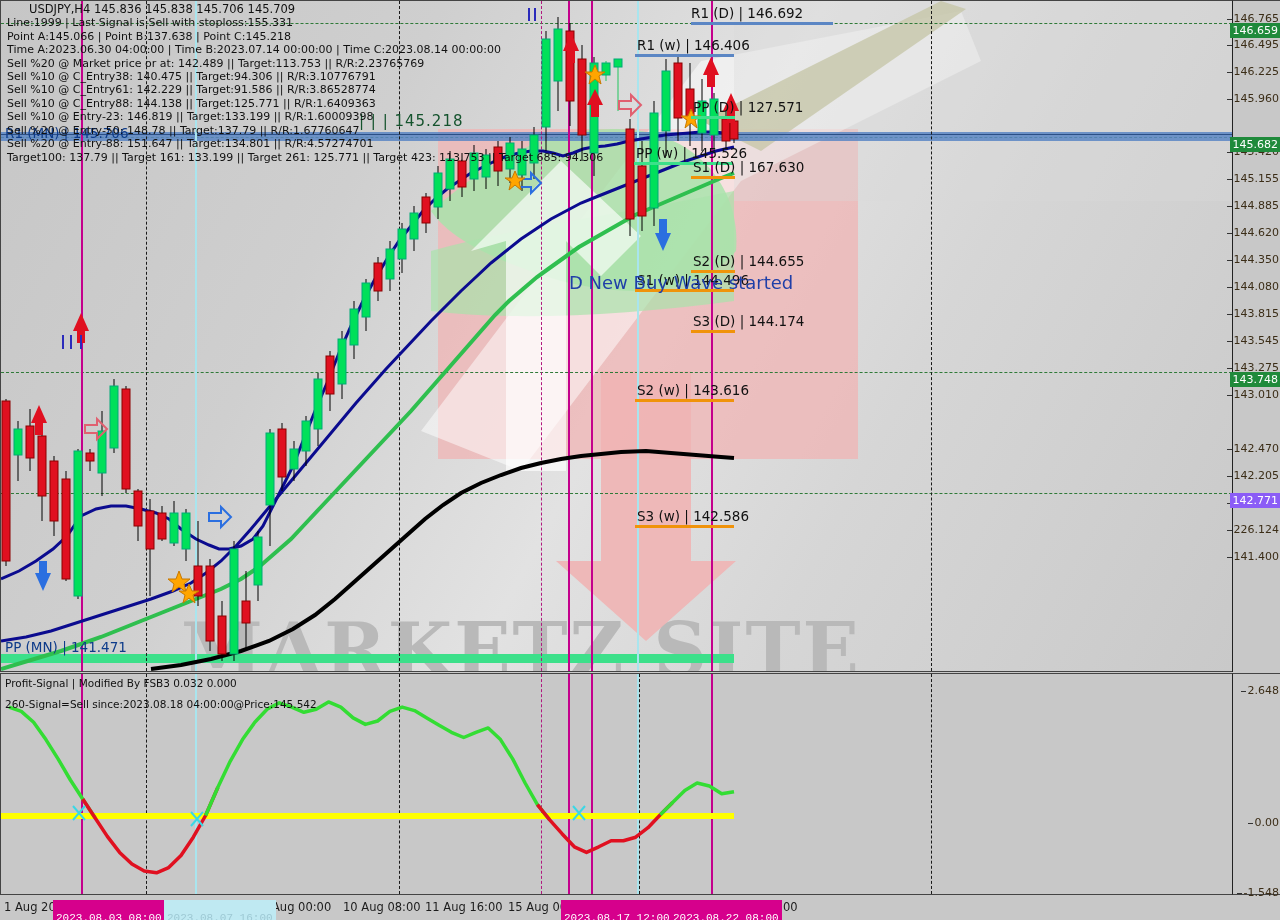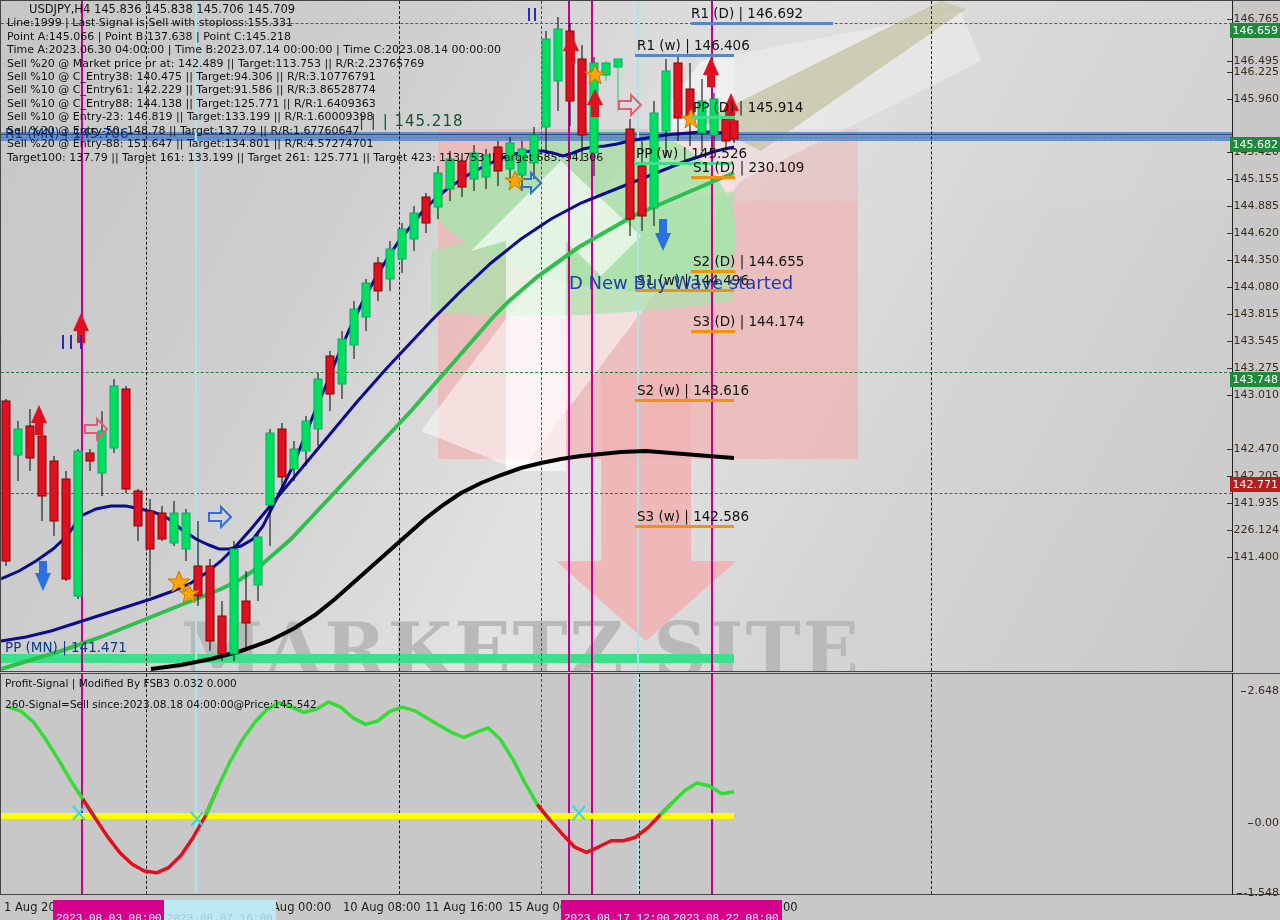--- a/index.html
+++ b/index.html
@@ -292,25 +292,25 @@
       </g>
     </svg>
 
     <div class="lbl" style="left:358px;top:111px;font-size:15px;letter-spacing:1px;">| | | 145.218</div>
 
     <div id="pivot-layer">
         <div class="pivot" style="left: 690px; top: 4px;">R1 (D) | 146.692</div>
         <div class="pivot-line" style="left: 690px; top: 21px; width: 142px; background: rgb(91, 134, 196);"></div>
         <div class="pivot" style="left: 636px; top: 36px;">R1 (w) | 146.406</div>
         <div class="pivot-line" style="left: 634px; top: 53px; width: 99px; background: rgb(91, 134, 196);"></div>
-        <div class="pivot" style="left: 692px; top: 98px;">PP (D) | 145.914</div>
+        <div class="pivot" style="left: 692px; top: 98px;">PP (D) | 127.571</div>
         <div class="pivot-line" style="left: 690px; top: 115px; width: 44px; background: rgb(60, 224, 138);"></div>
         <div class="pivot" style="left: 635px; top: 144px;">PP (w) | 145.526</div>
         <div class="pivot-line" style="left: 633px; top: 161px; width: 99px; background: rgb(60, 224, 138);"></div>
-        <div class="pivot" style="left: 692px; top: 158px;">S1 (D) | 230.109</div>
+        <div class="pivot" style="left: 692px; top: 158px;">S1 (D) | 167.630</div>
         <div class="pivot-line" style="left: 690px; top: 175px; width: 44px; background: rgb(240, 147, 10);"></div>
         <div class="pivot" style="left: 692px; top: 252px;">S2 (D) | 144.655</div>
         <div class="pivot-line" style="left: 690px; top: 269px; width: 44px; background: rgb(240, 147, 10);"></div>
         <div class="pivot" style="left: 636px; top: 271px;">S1 (w) | 144.496</div>
         <div class="pivot-line" style="left: 634px; top: 288px; width: 99px; background: rgb(240, 147, 10);"></div>
         <div class="pivot" style="left: 692px; top: 312px;">S3 (D) | 144.174</div>
         <div class="pivot-line" style="left: 690px; top: 329px; width: 44px; background: rgb(240, 147, 10);"></div>
         <div class="pivot" style="left: 636px; top: 381px;">S2 (w) | 143.616</div>
         <div class="pivot-line" style="left: 634px; top: 398px; width: 99px; background: rgb(240, 147, 10);"></div>
         <div class="pivot" style="left: 636px; top: 507px;">S3 (w) | 142.586</div>
@@ -338,21 +338,21 @@
           <div class="row">Sell %20 @ Entry-50: 148.78 || Target:137.79 || R/R:1.67760647</div>
           <div class="row">Sell %20 @ Entry-88: 151.647 || Target:134.801 || R/R:4.57274701</div>
         </div>
       <div class="row" style="margin-top:1px;">Target100: 137.79 || Target 161: 133.199 || Target 261: 125.771 || Target 423: 113.753 || Target 685: 94.306</div>
     </div>
   </div>
 
   <div id="price-axis" class="pane">
     <div id="price-ticks">
         <div class="ptick" style="top: 11px;">146.765</div>
-        <div class="ptick" style="top: 37px; margin-top: 16px;">146.495</div>
+        <div class="ptick" style="top: 37px;">146.495</div>
         <div class="ptick" style="top: 64px;">146.225</div>
         <div class="ptick" style="top: 91px;">145.960</div>
         <div class="ptick" style="top: 144px;">145.420</div>
         <div class="ptick" style="top: 171px;">145.155</div>
         <div class="ptick" style="top: 198px;">144.885</div>
         <div class="ptick" style="top: 225px;">144.620</div>
         <div class="ptick" style="top: 252px;">144.350</div>
         <div class="ptick" style="top: 279px;">144.080</div>
         <div class="ptick" style="top: 306px;">143.815</div>
         <div class="ptick" style="top: 333px;">143.545</div>
@@ -361,21 +361,21 @@
         <div class="ptick" style="top: 441px;">142.470</div>
         <div class="ptick" style="top: 468px;">142.205</div>
         <div class="ptick" style="top: 495px;">141.935</div>
         <div class="ptick" style="top: 522px;">226.124</div>
         <div class="ptick" style="top: 549px;">141.400</div>
       </div>
     <div id="price-highlights">
         <div class="phl" style="top: 22px; background: rgb(31, 138, 59);">146.659</div>
         <div class="phl" style="top: 136px; background: rgb(31, 138, 59);">145.682</div>
         <div class="phl" style="top: 371px; background: rgb(31, 138, 59);">143.748</div>
-        <div class="phl" style="top: 476px; background: #b91c1c;">142.771</div>
+        <div class="phl" style="top: 492px; background: #8b5cf6;">142.771</div>
       </div>
   </div>
 
   <div id="sub-pane" class="pane">
     <div class="sheen" style="background:#c8c8c8;"></div>
 
     <div class="vline magenta" style="left:80px"></div>
     <div class="vline cyan" style="left:194px"></div>
     <div class="vline dashblack" style="left:145px"></div>
     <div class="vline dashblack" style="left:398px"></div>

